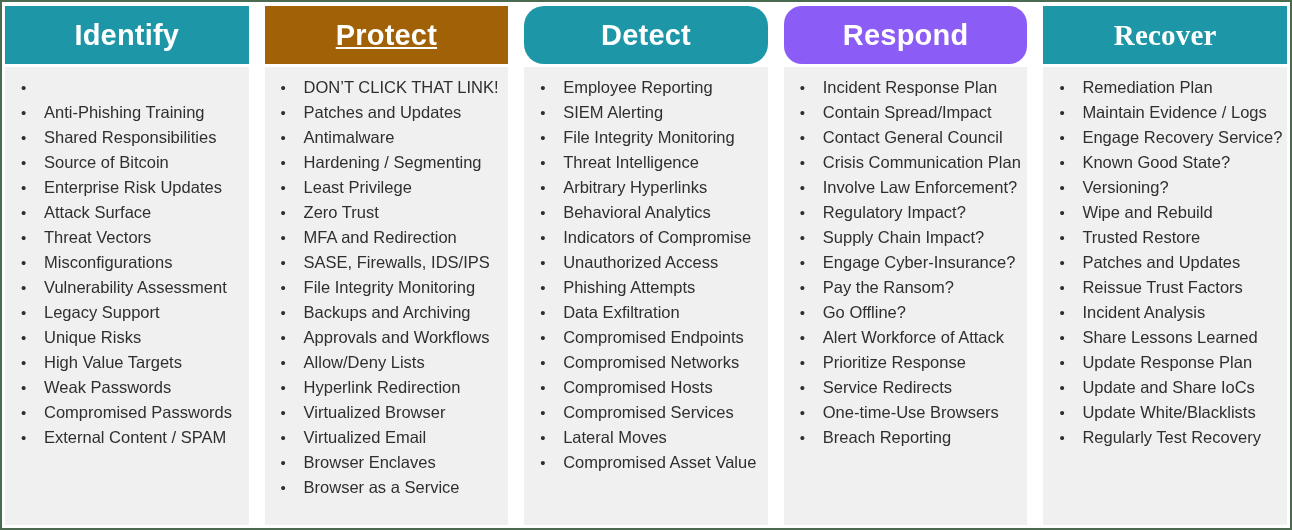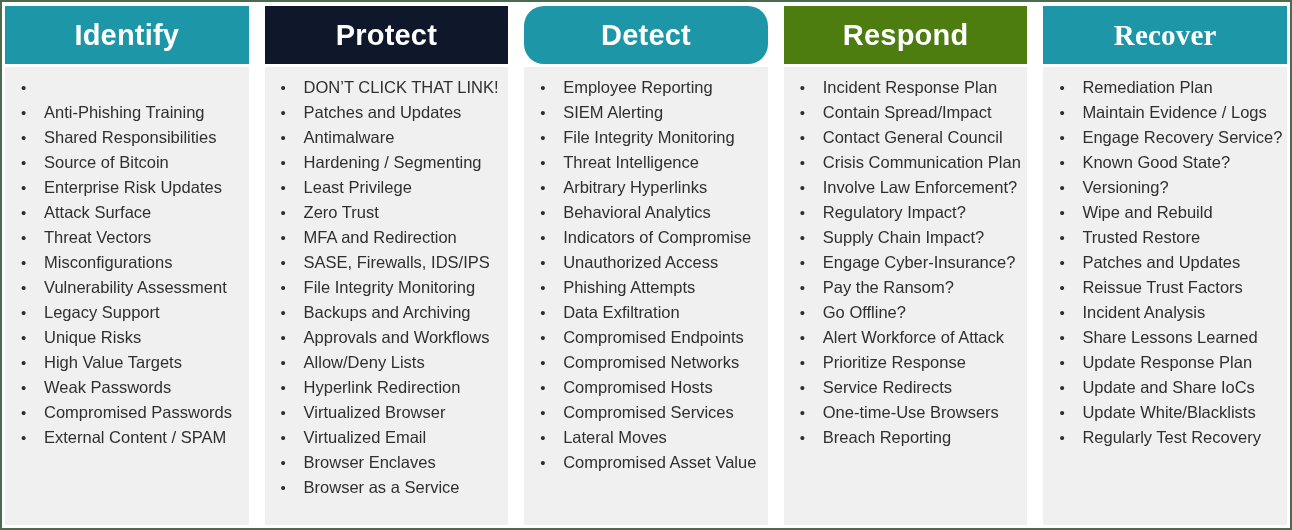--- a/index.html
+++ b/index.html
@@ -111,21 +111,21 @@
           <li class="fw-item"><span class="fw-bullet">•</span><span>Legacy Support</span></li>
           <li class="fw-item"><span class="fw-bullet">•</span><span>Unique Risks</span></li>
           <li class="fw-item"><span class="fw-bullet">•</span><span>High Value Targets</span></li>
           <li class="fw-item"><span class="fw-bullet">•</span><span>Weak Passwords</span></li>
           <li class="fw-item"><span class="fw-bullet">•</span><span>Compromised Passwords</span></li>
           <li class="fw-item"><span class="fw-bullet">•</span><span>External Content / SPAM</span></li>
         </ul>
       </div>
     </div>
     <div class="fw-column">
-      <div class="fw-header" style="background: #0f172a; color: rgb(255, 255, 255);">Protect</div>
+      <div class="fw-header" style="background: #a16207; color: rgb(255, 255, 255); text-decoration: underline;">Protect</div>
       <div class="fw-body" style="background: rgb(240, 240, 240);">
         <ul class="fw-list">
           <li class="fw-item"><span class="fw-bullet">•</span><span>DON’T CLICK THAT LINK!</span></li>
           <li class="fw-item"><span class="fw-bullet">•</span><span>Patches and Updates</span></li>
           <li class="fw-item"><span class="fw-bullet">•</span><span>Antimalware</span></li>
           <li class="fw-item"><span class="fw-bullet">•</span><span>Hardening / Segmenting</span></li>
           <li class="fw-item"><span class="fw-bullet">•</span><span>Least Privilege</span></li>
           <li class="fw-item"><span class="fw-bullet">•</span><span>Zero Trust</span></li>
           <li class="fw-item"><span class="fw-bullet">•</span><span>MFA and Redirection</span></li>
           <li class="fw-item"><span class="fw-bullet">•</span><span>SASE, Firewalls, IDS/IPS</span></li>
@@ -158,21 +158,21 @@
           <li class="fw-item"><span class="fw-bullet">•</span><span>Compromised Endpoints</span></li>
           <li class="fw-item"><span class="fw-bullet">•</span><span>Compromised Networks</span></li>
           <li class="fw-item"><span class="fw-bullet">•</span><span>Compromised Hosts</span></li>
           <li class="fw-item"><span class="fw-bullet">•</span><span>Compromised Services</span></li>
           <li class="fw-item"><span class="fw-bullet">•</span><span>Lateral Moves</span></li>
           <li class="fw-item"><span class="fw-bullet">•</span><span>Compromised Asset Value</span></li>
         </ul>
       </div>
     </div>
     <div class="fw-column">
-      <div class="fw-header" style="background: #4d7c0f; color: rgb(255, 255, 255);">Respond</div>
+      <div class="fw-header" style="background: #8b5cf6; color: rgb(255, 255, 255); border-radius: 18px;">Respond</div>
       <div class="fw-body" style="background: rgb(240, 240, 240);">
         <ul class="fw-list">
           <li class="fw-item"><span class="fw-bullet">•</span><span>Incident Response Plan</span></li>
           <li class="fw-item"><span class="fw-bullet">•</span><span>Contain Spread/Impact</span></li>
           <li class="fw-item"><span class="fw-bullet">•</span><span>Contact General Council</span></li>
           <li class="fw-item"><span class="fw-bullet">•</span><span>Crisis Communication Plan</span></li>
           <li class="fw-item"><span class="fw-bullet">•</span><span>Involve Law Enforcement?</span></li>
           <li class="fw-item"><span class="fw-bullet">•</span><span>Regulatory Impact?</span></li>
           <li class="fw-item"><span class="fw-bullet">•</span><span>Supply Chain Impact?</span></li>
           <li class="fw-item"><span class="fw-bullet">•</span><span>Engage Cyber-Insurance?</span></li>

